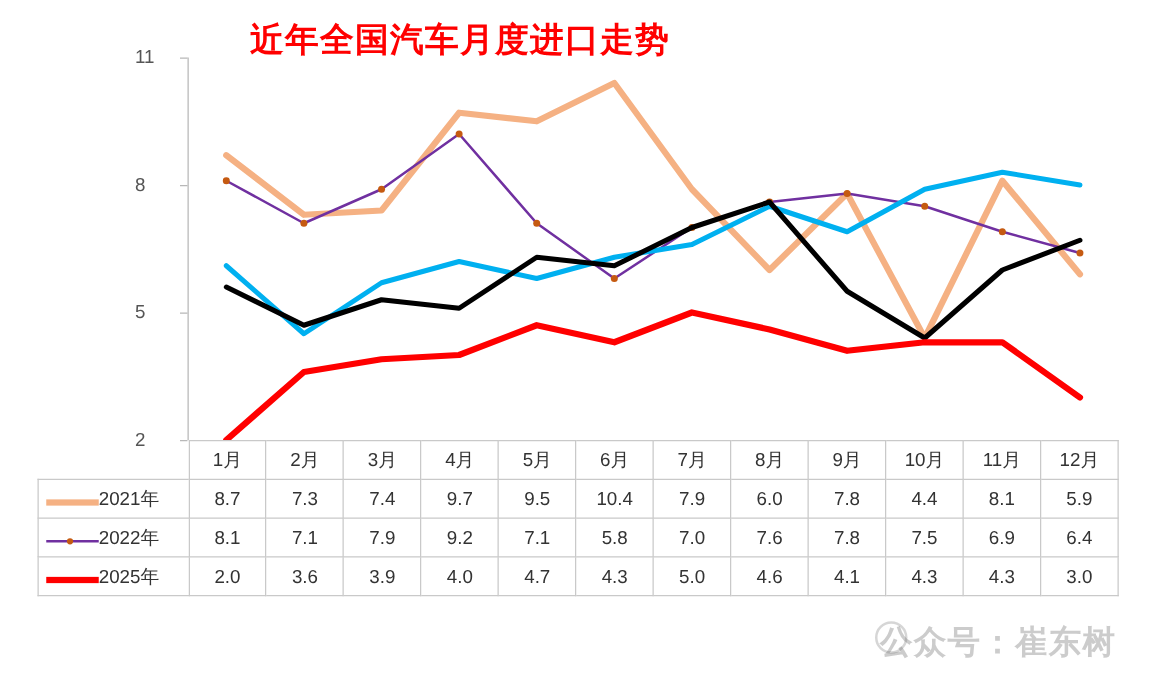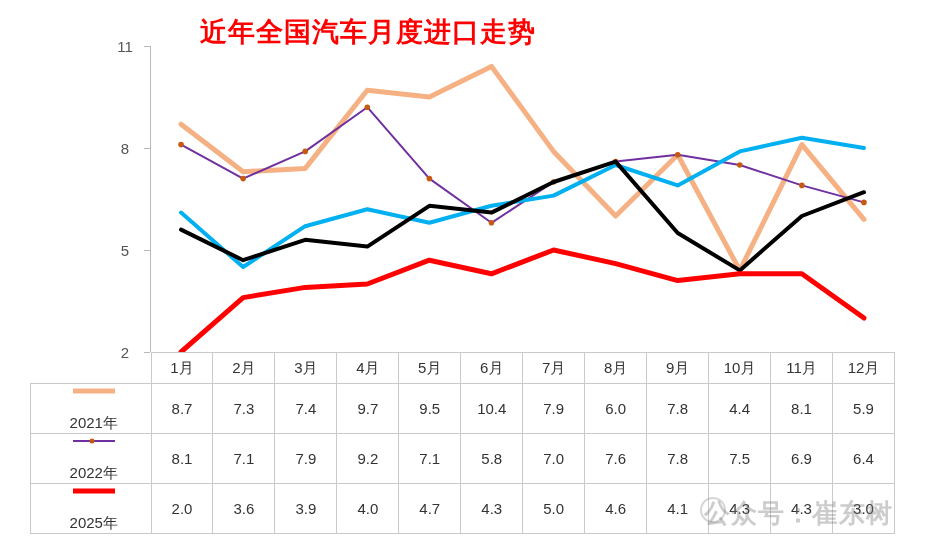--- a/index.html
+++ b/index.html
@@ -36,21 +36,21 @@
     left: 150px;
     top: 46px;
     width: 1px;
     height: 306px;
     background: #b8b8b8;
   }
   .ytick-label {
     position: absolute;
     right: 0;
     width: 34px;
-    text-align: center;
+    text-align: left;
     font-size: 15px;
     color: #555555;
     transform: translateY(-50%);
   }
   .ytick-mark {
     position: absolute;
     left: 144px;
     width: 6px;
     height: 1px;
     background: #b8b8b8;
@@ -93,25 +93,24 @@
     color: #333333;
   }
   .month-head td.col-legend {
     border-left: none;
     border-top: none;
     border-bottom: none;
     border-right: none;
   }
   .legend-cell {
     display: flex;
-    align-items: center;
+    align-items: flex-end;
     justify-content: flex-start;
     padding-left: 6px;
-    gap: 16px;
-    flex-direction: column;
+    gap: 0;
   }
   .legend-swatch {
     position: relative;
     width: 42px;
     height: 14px;
     flex: none;
   }
   .legend-swatch .ln {
     position: absolute;
     left: 0;

